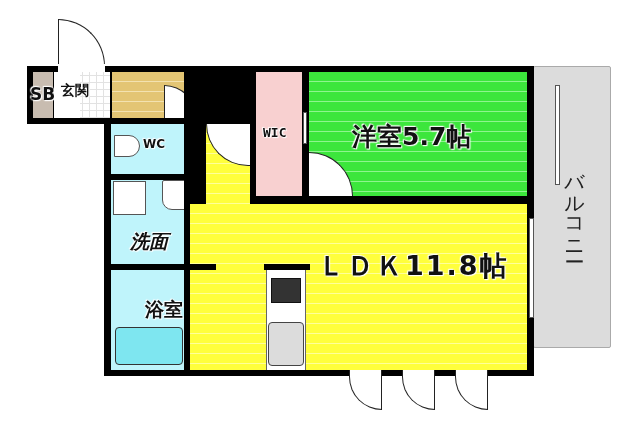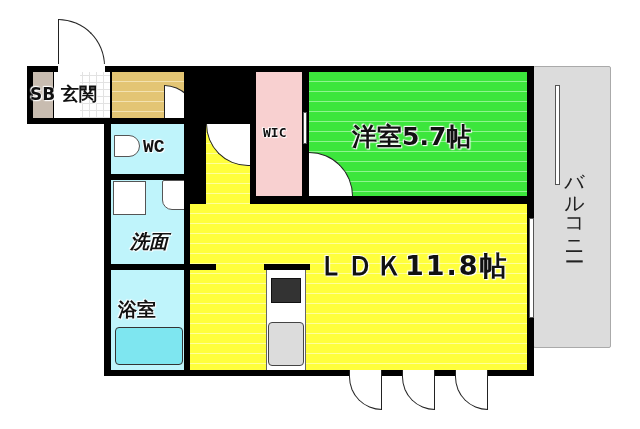--- a/index.html
+++ b/index.html
@@ -19,40 +19,40 @@
 
 <div class="abs" style="left:533px;top:66px;width:78px;height:282px;background:#dcdcdc;border:1px solid #aaa;border-radius:2px;"></div>
 <div class="abs label vert" style="left:562px;top:160px;font-size:20px;font-weight:normal;text-shadow:none;color:#222;">バルコニー</div>
 
 <div class="abs wall" style="left:27px;top:66px;width:227px;height:58px;"></div>
 <div class="abs" style="left:33px;top:72px;width:20px;height:46px;background:#c8bcb0;"></div>
 <div class="abs" style="left:54px;top:72px;width:56px;height:46px;background:#fff;background-image:repeating-linear-gradient(90deg,#e2e2e2 0,#e2e2e2 1px,transparent 1px,transparent 7px),repeating-linear-gradient(0deg,#e2e2e2 0,#e2e2e2 1px,transparent 1px,transparent 7px);"></div>
 <div class="abs" style="left:54px;top:72px;width:26px;height:46px;background:#fff;"></div>
 <div class="abs stripes-wood" style="left:112px;top:72px;width:138px;height:46px;"></div>
 <div class="abs label" style="left:30px;top:84px;font-size:17px;">SB</div>
-<div class="abs label" style="left:61px;top:82px;font-size:18px;">玄関</div>
+<div class="abs label" style="left:61px;top:82px;font-size:14px;">玄関</div>
 
 <div class="abs" style="left:58px;top:19px;width:47px;height:47px;border-top:1px solid #222;border-right:1px solid #222;border-top-right-radius:47px;border-left:1px solid #222;background:#fff;"></div>
 <div class="abs" style="left:58px;top:64px;width:47px;height:8px;background:#fff;"></div>
 
 <div class="abs door-arc" style="left:164px;top:85px;width:33px;height:33px;border-top-right-radius:33px;border-bottom:none;"></div>
 
 <div class="abs wall" style="left:104px;top:118px;width:102px;height:258px;"></div>
 
 <div class="abs" style="left:111px;top:124px;width:88px;height:50px;background:#bff4fb;"></div>
 <div class="abs" style="left:114px;top:135px;width:26px;height:22px;border:1px solid #555;border-radius:0 12px 12px 0;background:#fff;"></div>
-<div class="abs label" style="left:143px;top:137px;font-size:18px;font-family:Liberation Mono, monospace;">WC</div>
+<div class="abs label" style="left:143px;top:137px;font-size:12px;">WC</div>
 
 <div class="abs" style="left:111px;top:180px;width:88px;height:84px;background:#bff4fb;"></div>
 <div class="abs" style="left:113px;top:181px;width:33px;height:34px;background:#fff;border:1px solid #555;"></div>
 <div class="abs" style="left:162px;top:180px;width:32px;height:30px;background:#fff;border:1px solid #555;border-radius:2px 2px 10px 10px;"></div>
 <div class="abs label" style="left:130px;top:229px;font-size:19px;font-style:italic;">洗面</div>
 
 <div class="abs" style="left:111px;top:270px;width:76px;height:100px;background:#bff4fb;"></div>
-<div class="abs label" style="left:118px;top:297px;font-size:19px;">浴室</div>
+<div class="abs label" style="left:145px;top:297px;font-size:19px;">浴室</div>
 <div class="abs" style="left:115px;top:327px;width:68px;height:38px;background:#7ee6f0;border:1px solid #333;border-radius:4px;"></div>
 
 <div class="abs wall" style="left:184px;top:66px;width:350px;height:310px;"></div>
 
 <div class="abs stripes-yellow" style="left:190px;top:204px;width:337px;height:166px;"></div>
 <div class="abs stripes-yellow" style="left:206px;top:124px;width:44px;height:82px;"></div>
 <div class="abs label" style="left:318px;top:248px;font-size:27px;letter-spacing:2px;">ＬＤＫ11.8帖</div>
 
 <div class="abs wall" style="left:264px;top:264px;width:46px;height:6px;"></div>
 <div class="abs" style="left:266px;top:270px;width:40px;height:100px;background:#fff;border-left:1px solid #666;border-right:1px solid #666;"></div>

